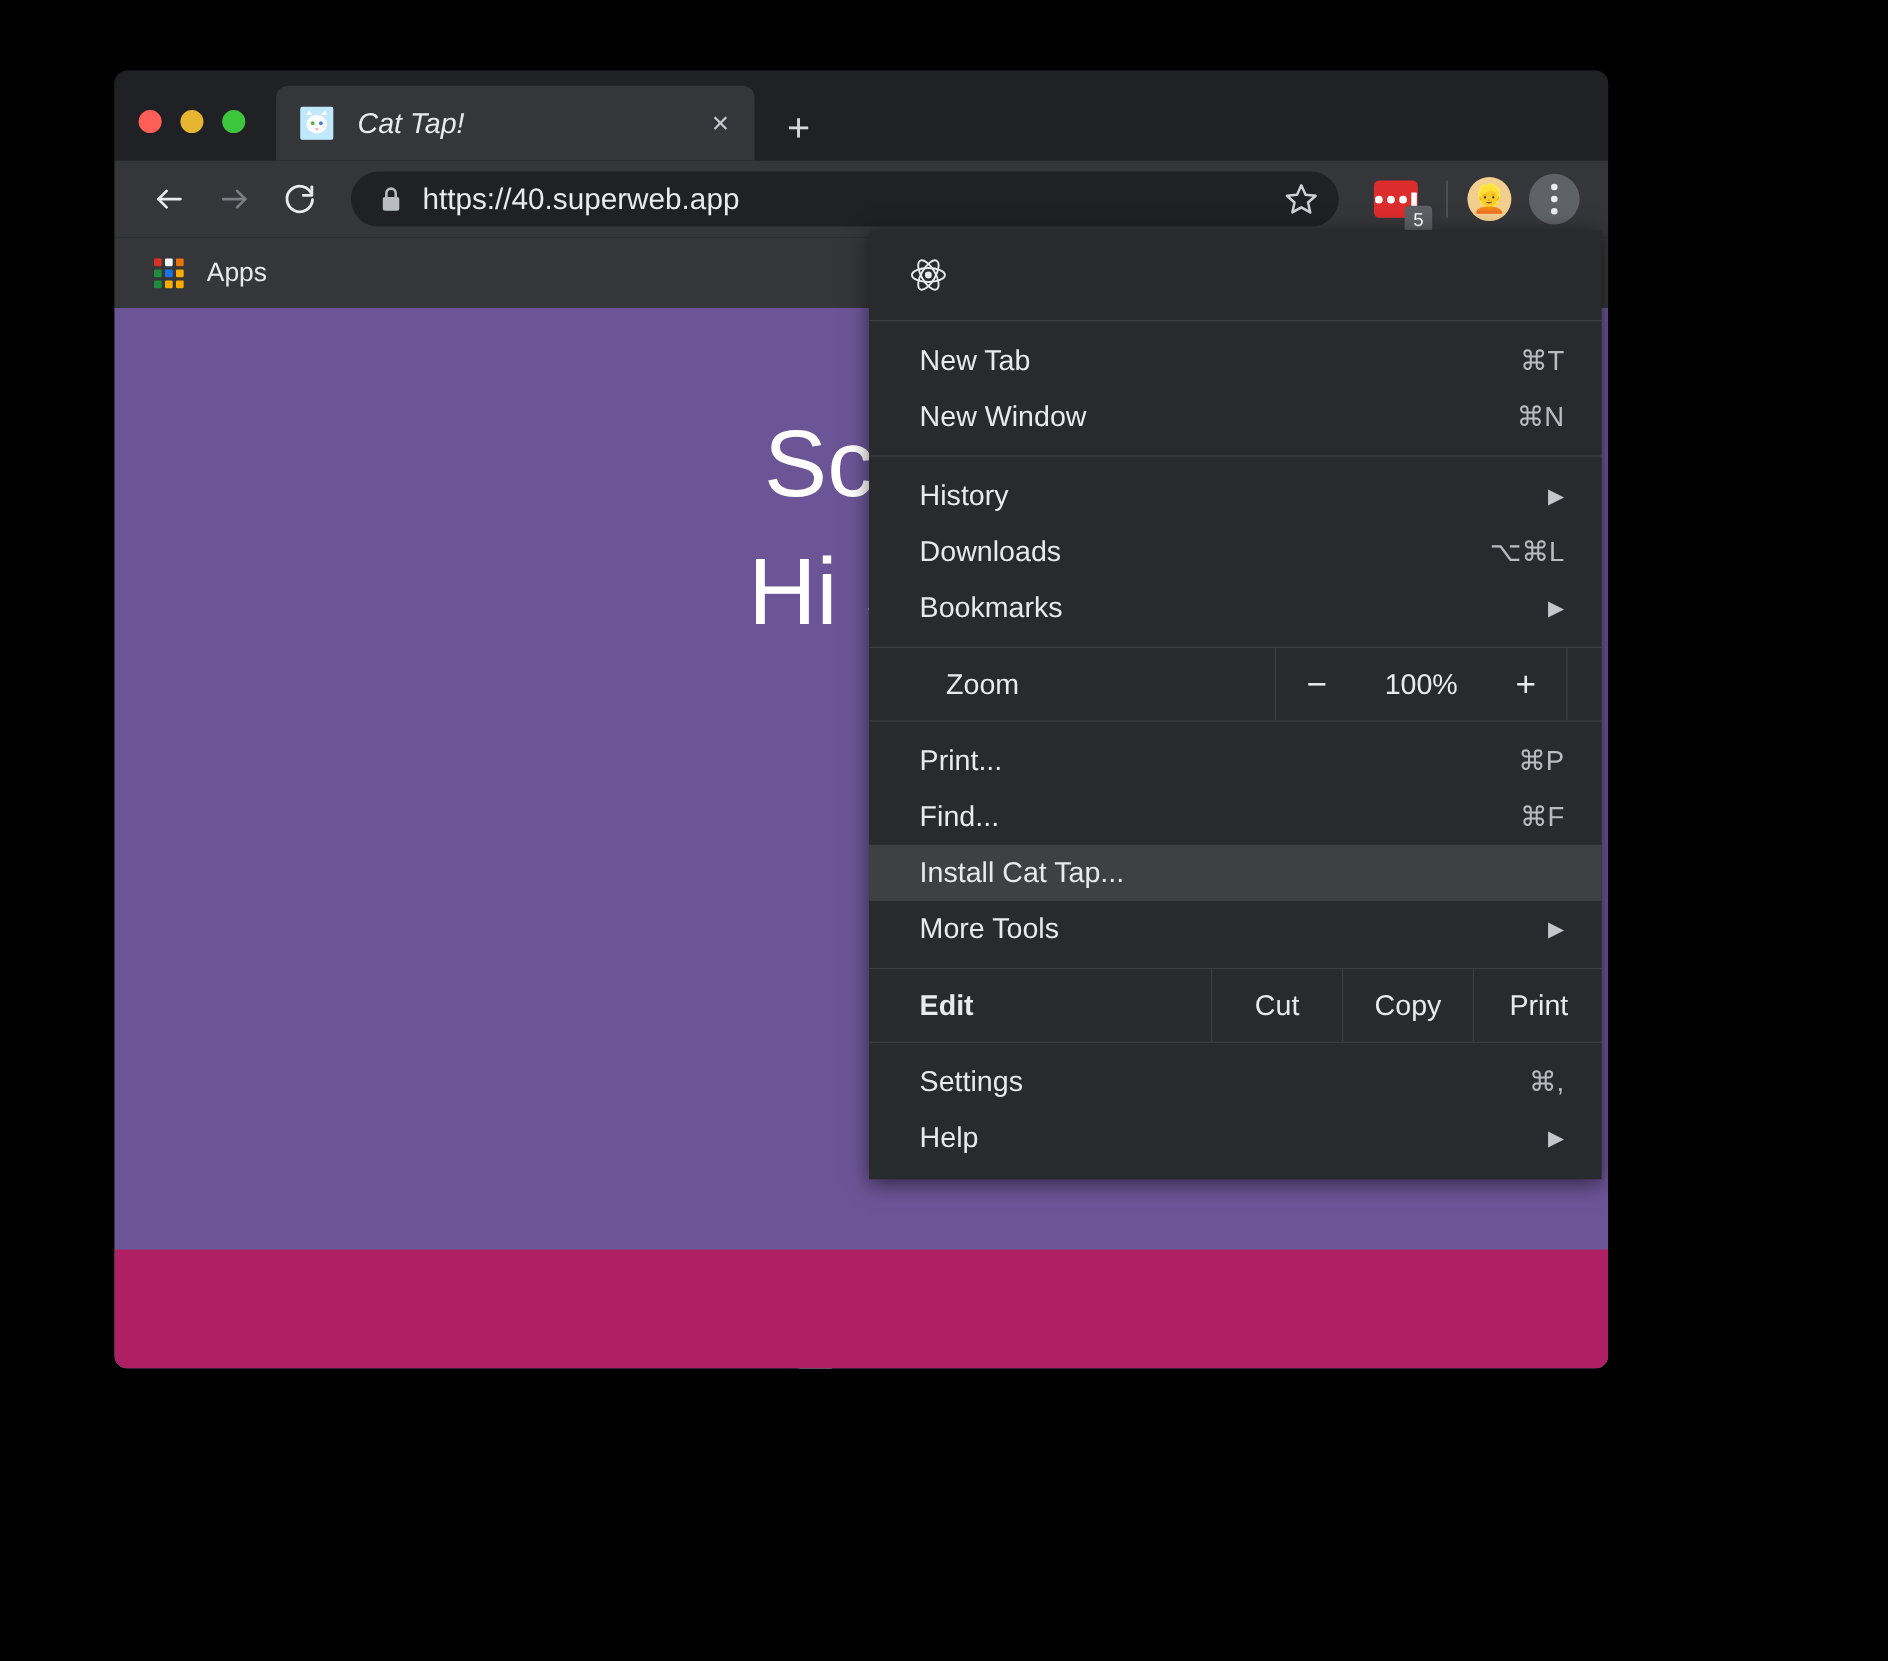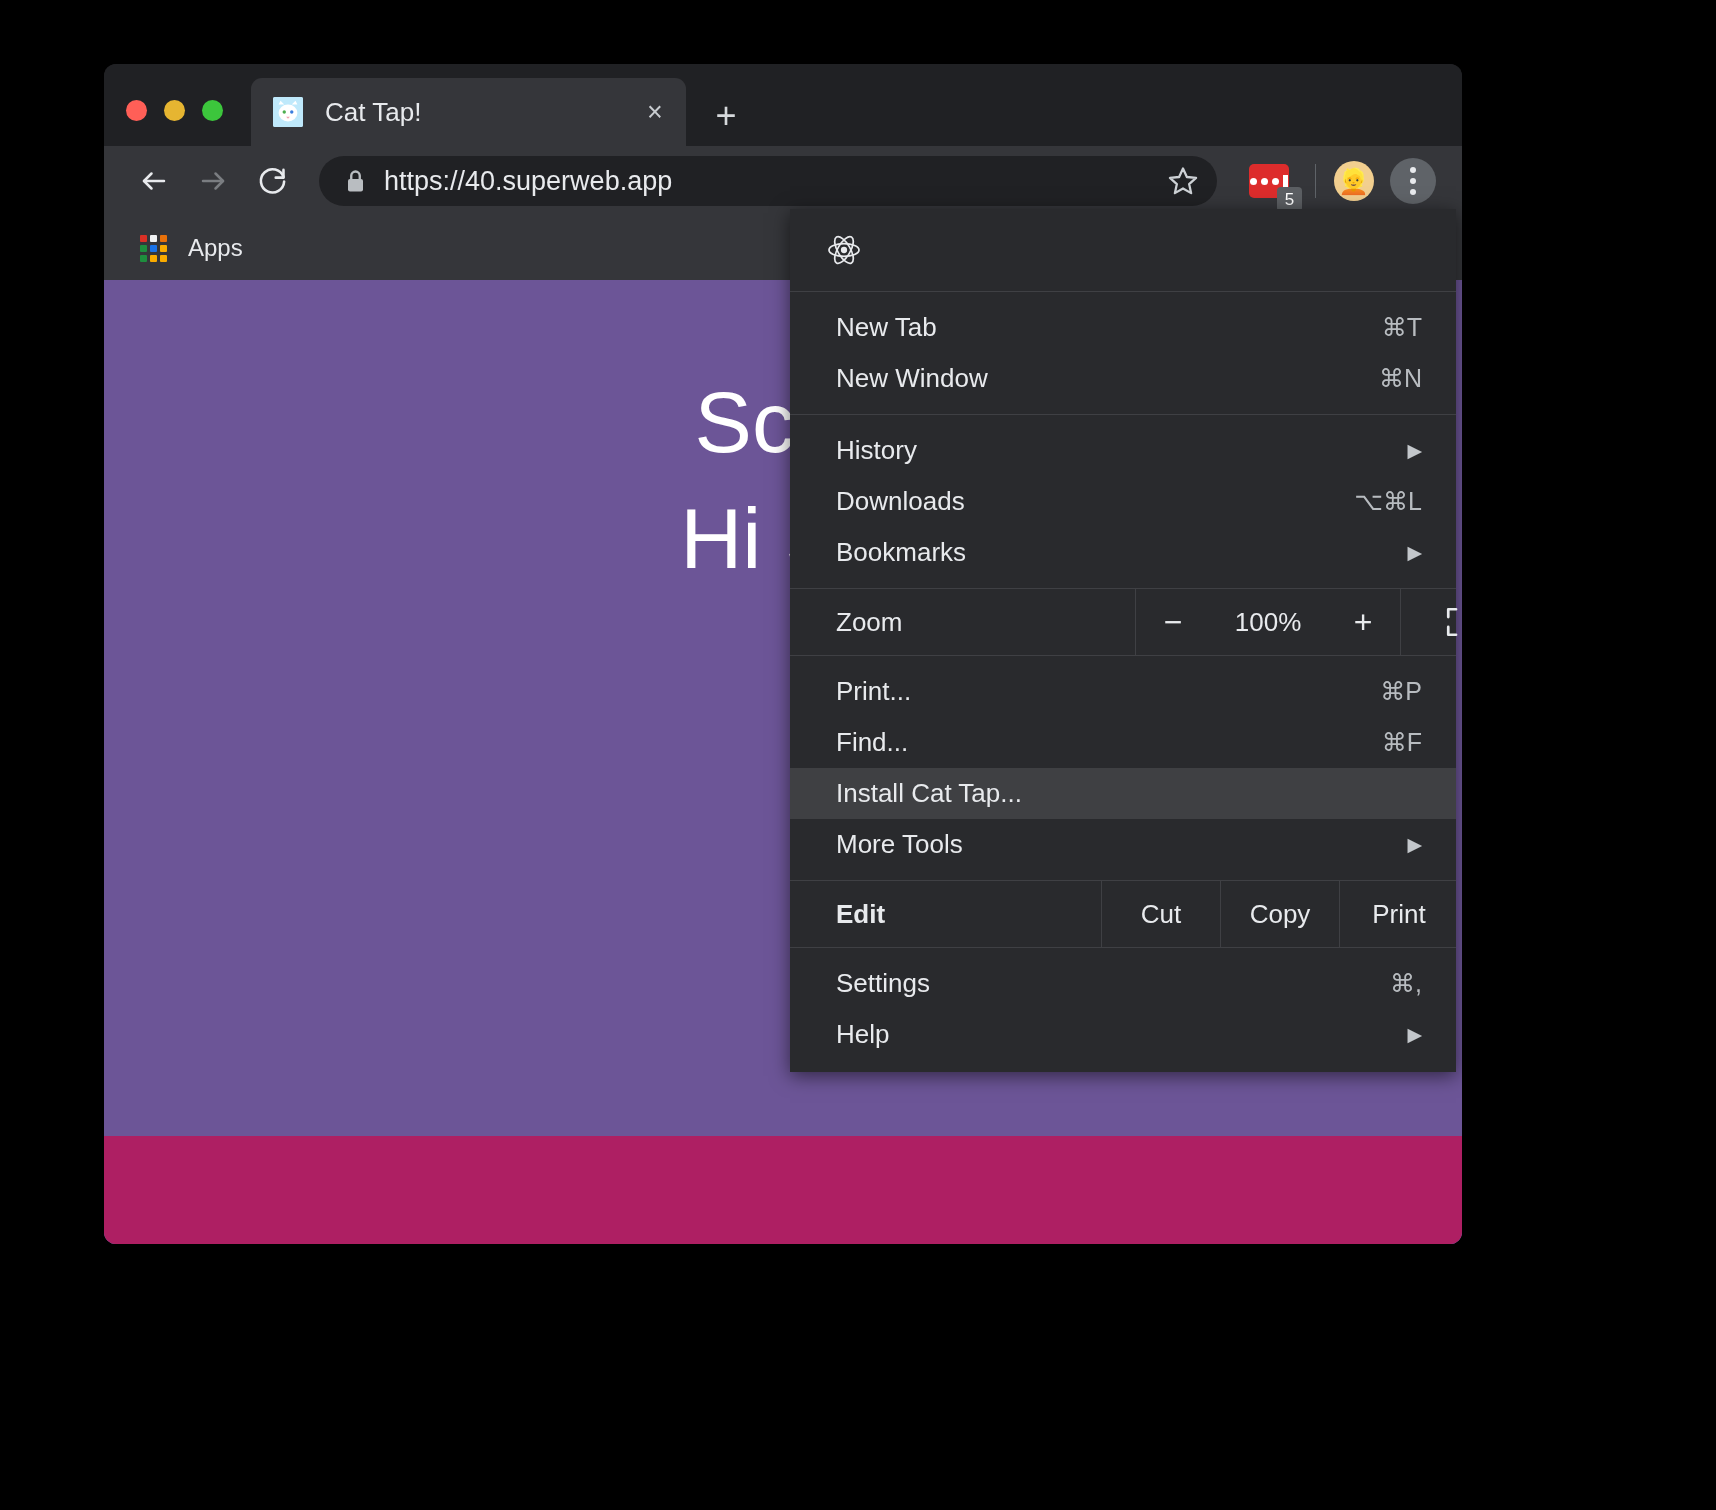--- a/index.html
+++ b/index.html
@@ -63,20 +63,21 @@
     background: #bfe9fb;
     position: relative;
   }
   .tab-title {
     flex: 1;
     margin-left: 22px;
     color: #e8eaed;
     font-size: 26px;
     white-space: nowrap;
     overflow: hidden;
+    font-style: italic;
   }
   .tab-close {
     width: 34px; height: 34px;
     color: #c8ccd0;
     font-size: 27px;
     display: flex;
     align-items: center;
     justify-content: center;
     border-radius: 50%;
   }
@@ -351,21 +352,21 @@
   }
   .split-row .vdiv { width: 1px; background: #3f4044; flex: none; }
   .split-row .cell-btn {
     display: flex;
     align-items: center;
     justify-content: center;
     color: #e8eaed;
     font-size: 26px;
     flex: none;
   }
-  #zoom-row .cell-label { width: 345px; }
+  #zoom-row .cell-label { width: 345px; margin-left: 24px; }
   #zoom-minus { width: 74px; font-size: 32px; }
   #zoom-level { width: 116px; }
   #zoom-plus  { width: 74px; font-size: 32px; }
   #zoom-fullscreen { width: 120px; }
 
   #edit-row .cell-label { width: 311px; font-weight: bold; }
   #edit-cut   { width: 118px; }
   #edit-copy  { width: 118px; }
   #edit-paste { width: 118px; }
 </style>

